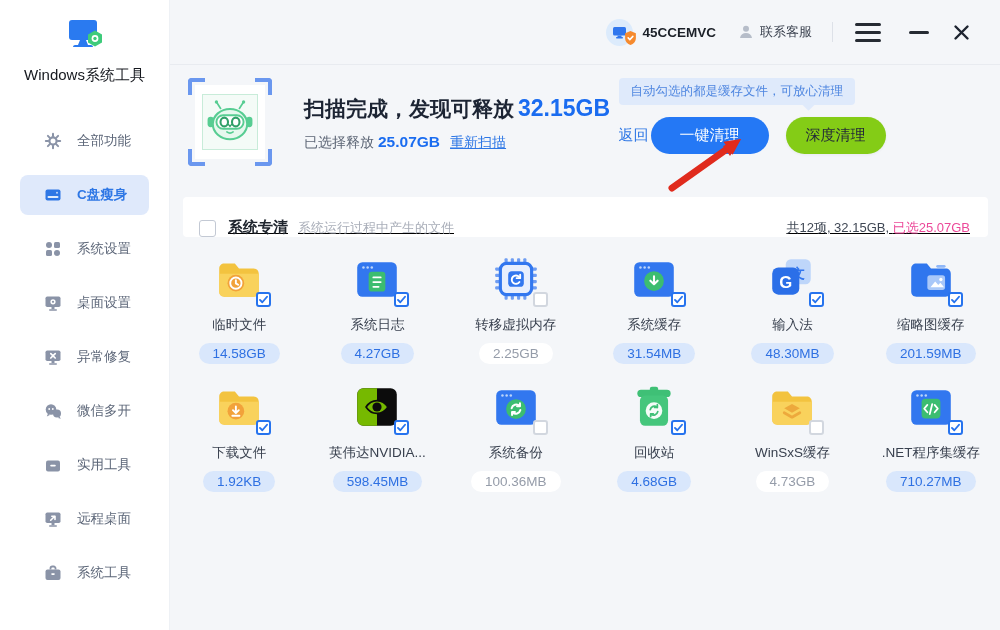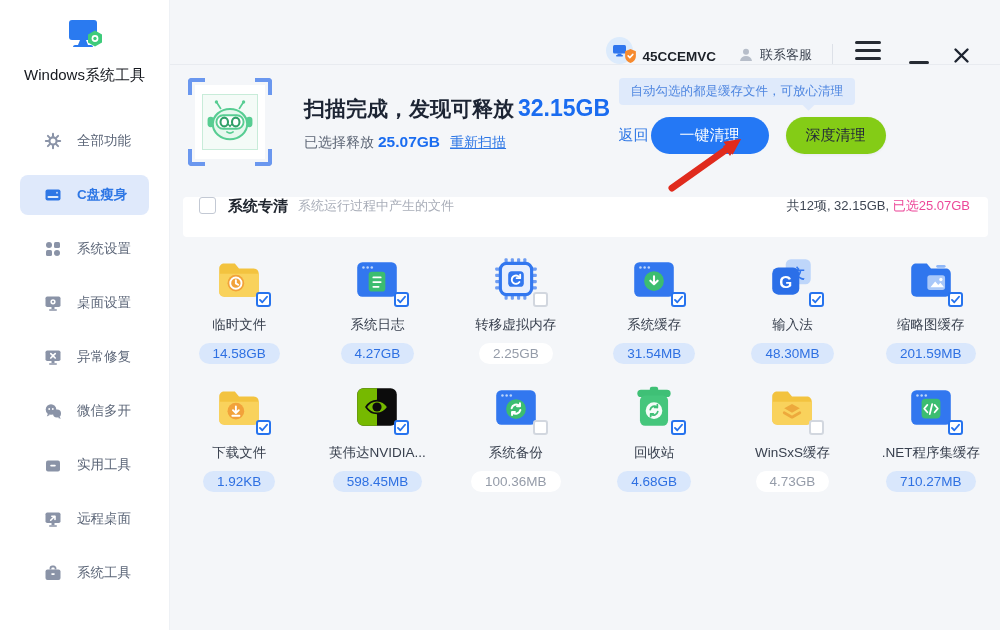--- a/index.html
+++ b/index.html
@@ -13,21 +13,21 @@
   .brand-title { font-size:15px; color:#15181e; margin-top:2px; }
   .nav { margin-top:36px; }
   .nav-item { display:flex; align-items:center; height:40px; margin:0 20px 14px 20px;
     border-radius:8px; padding-left:24px; gap:15px; color:#5c6678; font-size:13.5px; cursor:default; }
   .nav-item .nicon { width:18px; height:18px; color:#8a93a7; flex:0 0 18px; display:flex; }
   .nav-item.active { background:#dfe9fb; color:#2e77e5; font-weight:bold; }
   .nav-item.active .nicon { color:#2e77e5; }
 
   
   .main { position:relative; flex:1; height:630px; }
-  .topbar { height:65px; display:flex; align-items:flex-end; justify-content:flex-end;
+  .topbar { height:65px; display:flex; align-items:center; justify-content:flex-end;
     border-bottom:1px solid #e8ebf0; padding-right:30px; }
   .user-chip { width:27px; height:27px; border-radius:50%; background:#dcebfc; position:relative;
     display:flex; align-items:center; justify-content:center; }
   .user-chip .shield { position:absolute; right:-4px; bottom:-3px; }
   .user-id { font-size:13.5px; font-weight:bold; color:#1b2028; margin-left:9px; }
   .contact { display:flex; align-items:center; gap:6px; margin-left:22px; font-size:13px; color:#3c4350; cursor:pointer; }
   .vdiv { width:1px; height:20px; background:#dde1e8; margin:0 20px; }
   .burger { display:flex; flex-direction:column; gap:5px; cursor:pointer; padding:4px 2px; }
   .burger span { display:block; width:26px; height:3px; background:#262b33; border-radius:1.5px; }
   .win-min { width:20px; height:3px; background:#262b33; border-radius:1.5px; margin-left:26px; cursor:pointer; }
@@ -58,21 +58,21 @@
   .btn-row { display:flex; align-items:center; margin-top:12px; }
   .back-link { color:#2e77e5; font-size:15px; cursor:pointer; margin-right:2px; }
   .btn-primary { width:118px; height:37px; border:none; border-radius:19px; background:#2478f5;
     color:#fff; font-size:15px; font-weight:500; cursor:pointer; font-family:inherit; }
   .btn-white { width:100px; height:37px; border:none; border-radius:19px; background:#84cc16;
     color:#242b38; font-size:15px; cursor:pointer; margin-left:17px; font-family:inherit;
     box-shadow:0 1px 3px rgba(30,50,90,.06); }
 
   
   .section-row { margin:12px 12px 0 13px; height:40px; background:#fff; border-radius:4px;
-    display:flex; align-items:flex-start; padding:0 18px 0 16px; }
+    display:flex; align-items:flex-end; padding:0 18px 0 16px;text-decoration:underline; }
   .cbx { width:17px; height:17px; border:1.5px solid #c3c9d4; border-radius:3px; background:#fff; cursor:pointer; }
   .sec-name { font-size:15px; font-weight:bold; color:#20262f; margin-left:12px; }
   .sec-desc { font-size:13px; color:#a9aeb9; margin-left:10px; }
   .sec-stats { margin-left:auto; font-size:13px; color:#3f4754; }
   .sec-stats .sel { color:#ec4899; }
 
   
   .grid { display:grid; grid-template-columns:repeat(6,1fr); margin-top:17px; row-gap:18px; justify-items:center; }
   .gitem { text-align:center; width:120px; cursor:pointer; }
   .icon-wrap { position:relative; width:50px; height:50px; margin:0 auto; }

